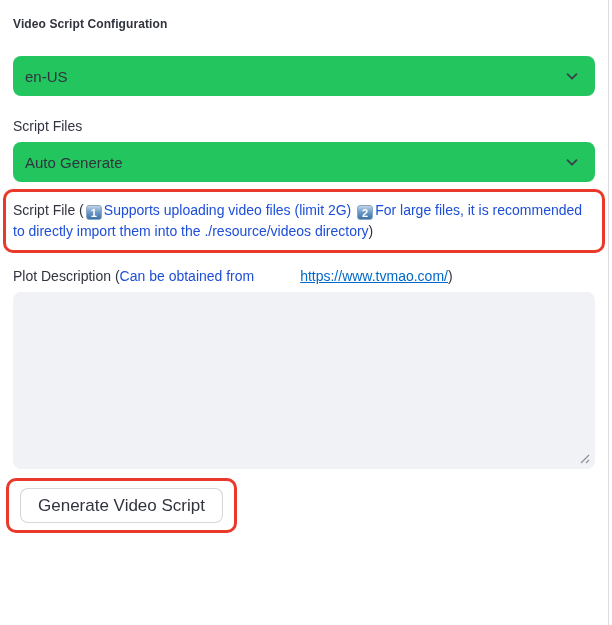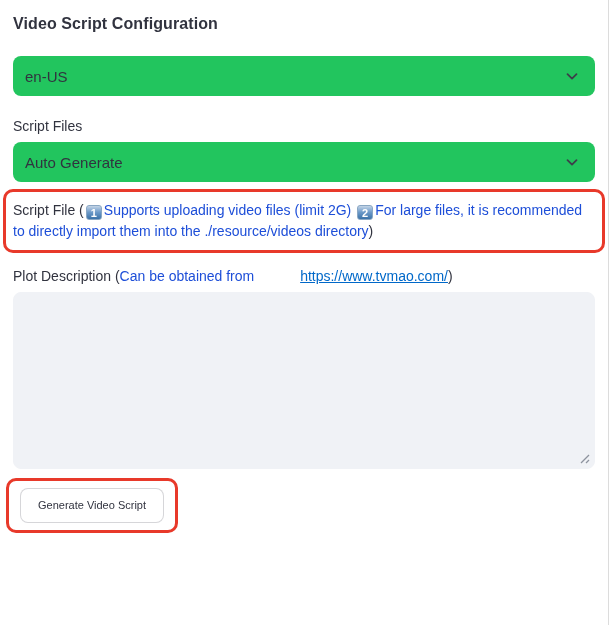--- a/index.html
+++ b/index.html
@@ -11,21 +11,21 @@
     position: relative;
     overflow: hidden;
   }
   .app-right-border {
     position: absolute; top: 0; bottom: 0; right: 3px;
     width: 1px; background: #dcdcdc;
   }
   .container { padding: 13px 17px 0 13px; }
 
   .page-title {
-    font-size: 16px; font-weight: bold; line-height: 22px;
+    font-size: 12px; font-weight: bold; line-height: 22px;
     margin-bottom: 21px; letter-spacing: 0.1px;
   }
   .field-label {
     font-size: 14px; line-height: 21px; margin-bottom: 5px;
     max-width: 578px;
   }
   .blue { color: #1d4ed8; }
   .blue-link { color: #0068c9; text-decoration: underline; cursor: pointer; margin-left: 42px; }
 
   .selectbox {
@@ -73,21 +73,21 @@
     display: inline-block;
     border: 3px solid #e8392a; border-radius: 10px;
     margin: 9px 0 0 -7px;
     padding: 7px 11px;
   }
   .generate-btn {
     background: #ffffff;
     border: 1px solid rgba(49, 51, 63, 0.2);
     border-radius: 8px;
     font-family: "Liberation Sans", sans-serif;
-    font-size: 11px; color: #31333f;
+    font-size: 17px; color: #31333f;
     padding: 8px 17px; line-height: 17px;
     cursor: pointer;
   }
 </style>
 </head>
 <body>
 
 <div class="app-right-border"></div>
 
 <div class="container">

